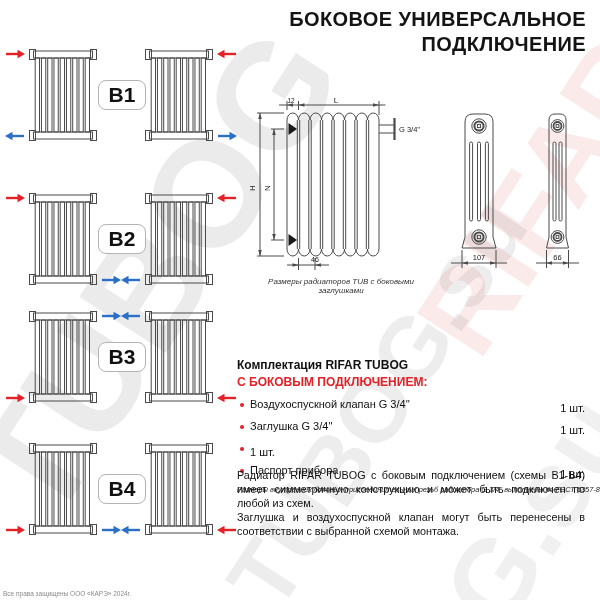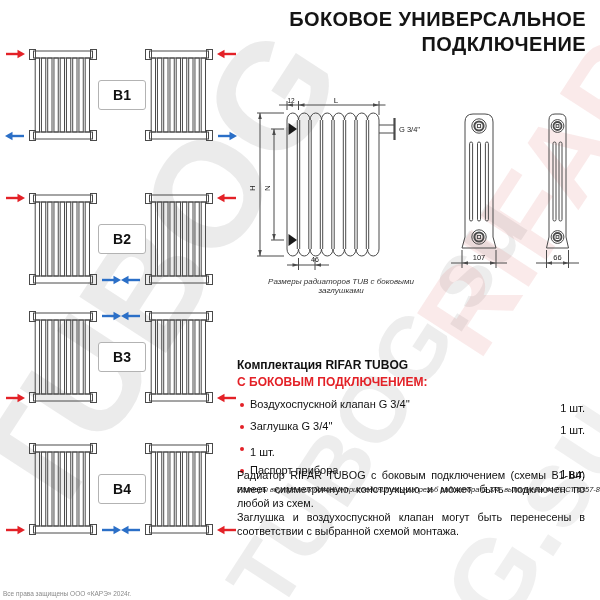--- a/index.html
+++ b/index.html
@@ -18,23 +18,23 @@
     font-weight:bold;font-size:20px;line-height:25px;letter-spacing:.4px;color:#141414;margin-left:44px;
   }
   
   .scheme-row{position:absolute;left:10px;width:222px;height:94px;}
   .rad{position:absolute;top:0;width:70px;height:94px;}
   .rad.left{left:18px;}
   .rad.right{left:134px;}
   .arrow{position:absolute;width:20px;height:10px;line-height:0;}
   .scheme-label{
     position:absolute;left:88px;top:50%;transform:translateY(-50%);
-    width:46px;height:28px;background:#fff;border:1px solid #b3b3b3;border-radius:3px;
+    width:46px;height:28px;background:#fff;border:1px solid #b3b3b3;border-radius:8px;
     display:flex;align-items:center;justify-content:center;
-    font-weight:bold;font-size:14px;color:#111;
+    font-weight:bold;font-size:21px;color:#111;
   }
   
   #front-drawing{position:absolute;left:248px;top:96px;}
   #side-drawing{position:absolute;left:440px;top:98px;}
   .drawing-caption{
     position:absolute;left:246px;top:277px;width:190px;text-align:center;
     font-size:8px;font-style:italic;color:#333;
   }
   
   .equip{position:absolute;left:237px;top:358px;width:348px;}

